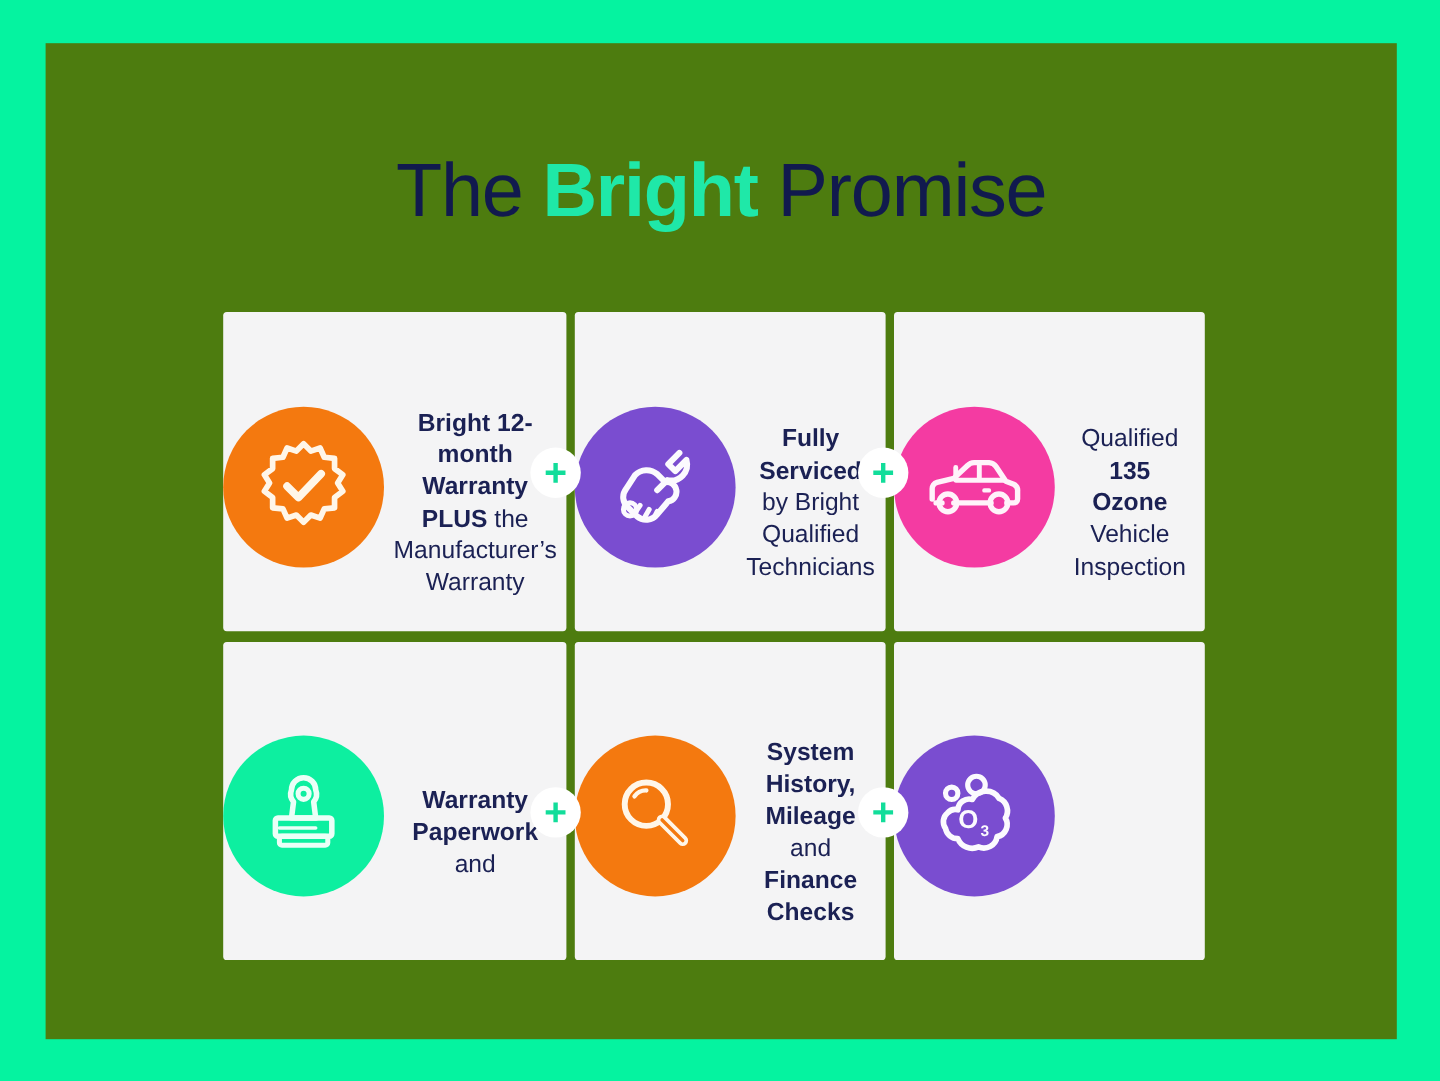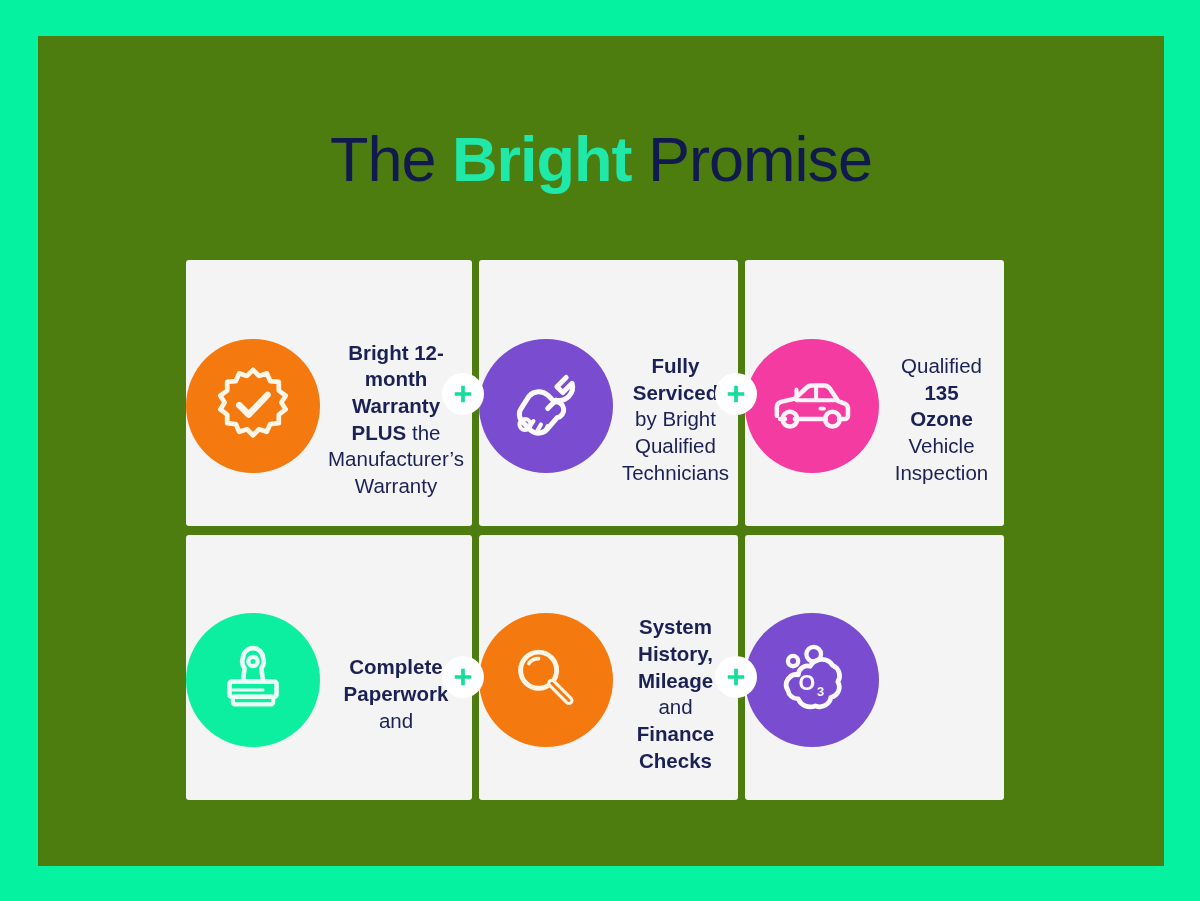--- a/index.html
+++ b/index.html
@@ -182,21 +182,21 @@
         <div class="circle" style="background:#0DEFA0">
           <svg width="84" height="84" viewBox="0 0 100 100">
             <path d="M38 52 L40 36 A12 12 0 0 1 38 24 A12 12 0 0 1 62 24 A12 12 0 0 1 60 36 L62 52 Z" fill="none" stroke="#EBFFF7" stroke-width="5.5" stroke-linejoin="round"></path>
             <circle cx="50" cy="28" r="5.5" fill="none" stroke="#EBFFF7" stroke-width="5"></circle>
             <rect x="22" y="52" width="56" height="18" rx="2.5" fill="none" stroke="#EBFFF7" stroke-width="5.5"></rect>
             <path d="M26 62 L62 62" stroke="#EBFFF7" stroke-width="3.5" stroke-linecap="round"></path>
             <rect x="26" y="70" width="48" height="9" rx="2.5" fill="none" stroke="#EBFFF7" stroke-width="5"></rect>
           </svg>
         </div>
         <div class="caption">
-          <b>Complete</b><br>
+          <b>Warranty</b><br>
           <b>Paperwork</b><span> and</span><br>
         </div>
       </div>
 
       <div class="cell">
         <div class="circle" style="background:#F4790F">
           <svg width="82" height="82" viewBox="0 0 100 100">
             <circle cx="41" cy="38" r="22" fill="none" stroke="#FFF6E8" stroke-width="6"></circle>
             <path d="M29 30 A14 14 0 0 1 41 24" fill="none" stroke="#FFF6E8" stroke-width="4.5" stroke-linecap="round"></path>
             <path d="M57 54 L78 75" fill="none" stroke="#FFF6E8" stroke-width="11" stroke-linecap="round"></path>

